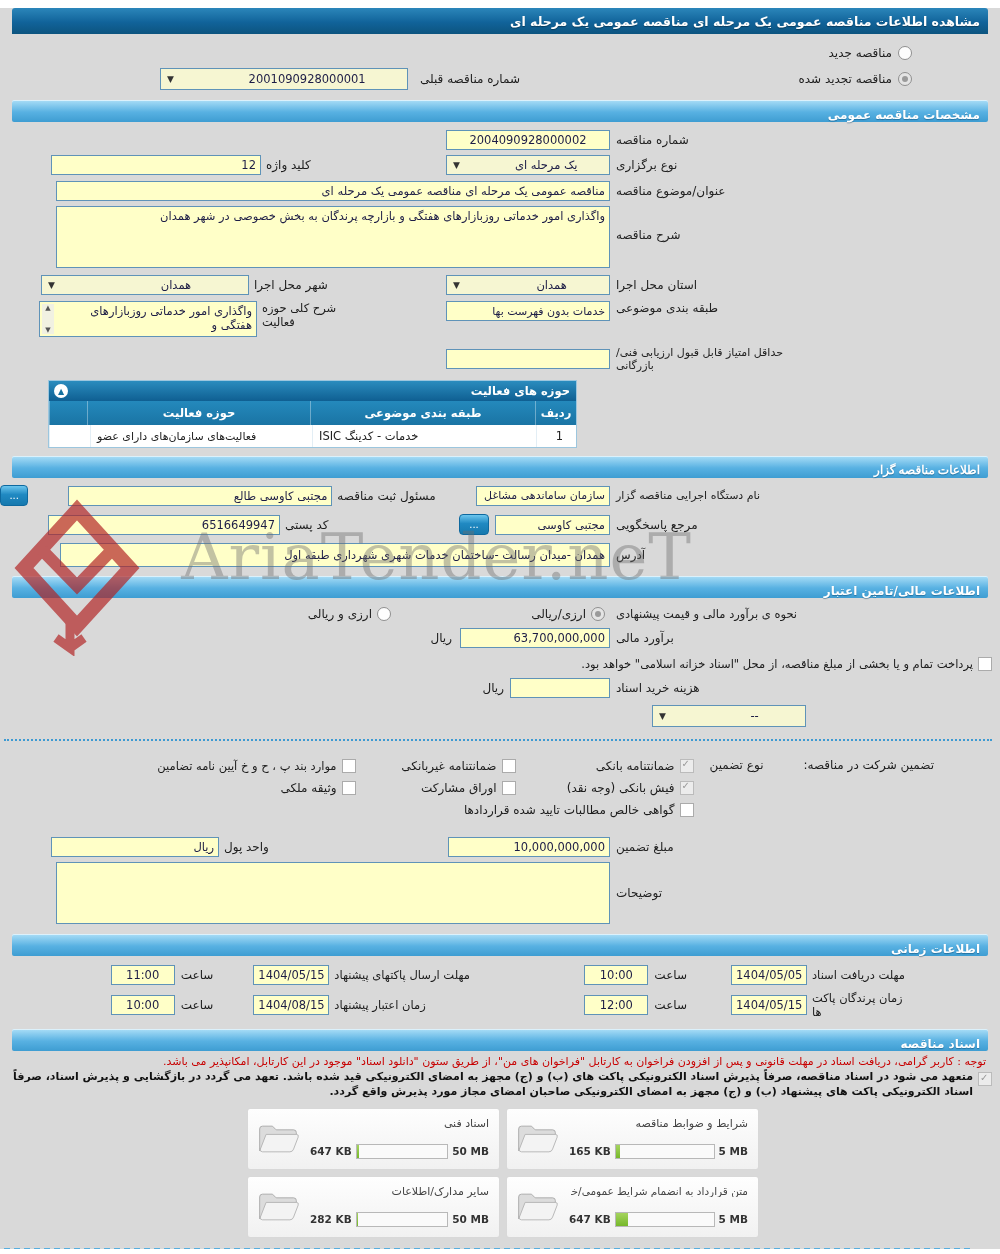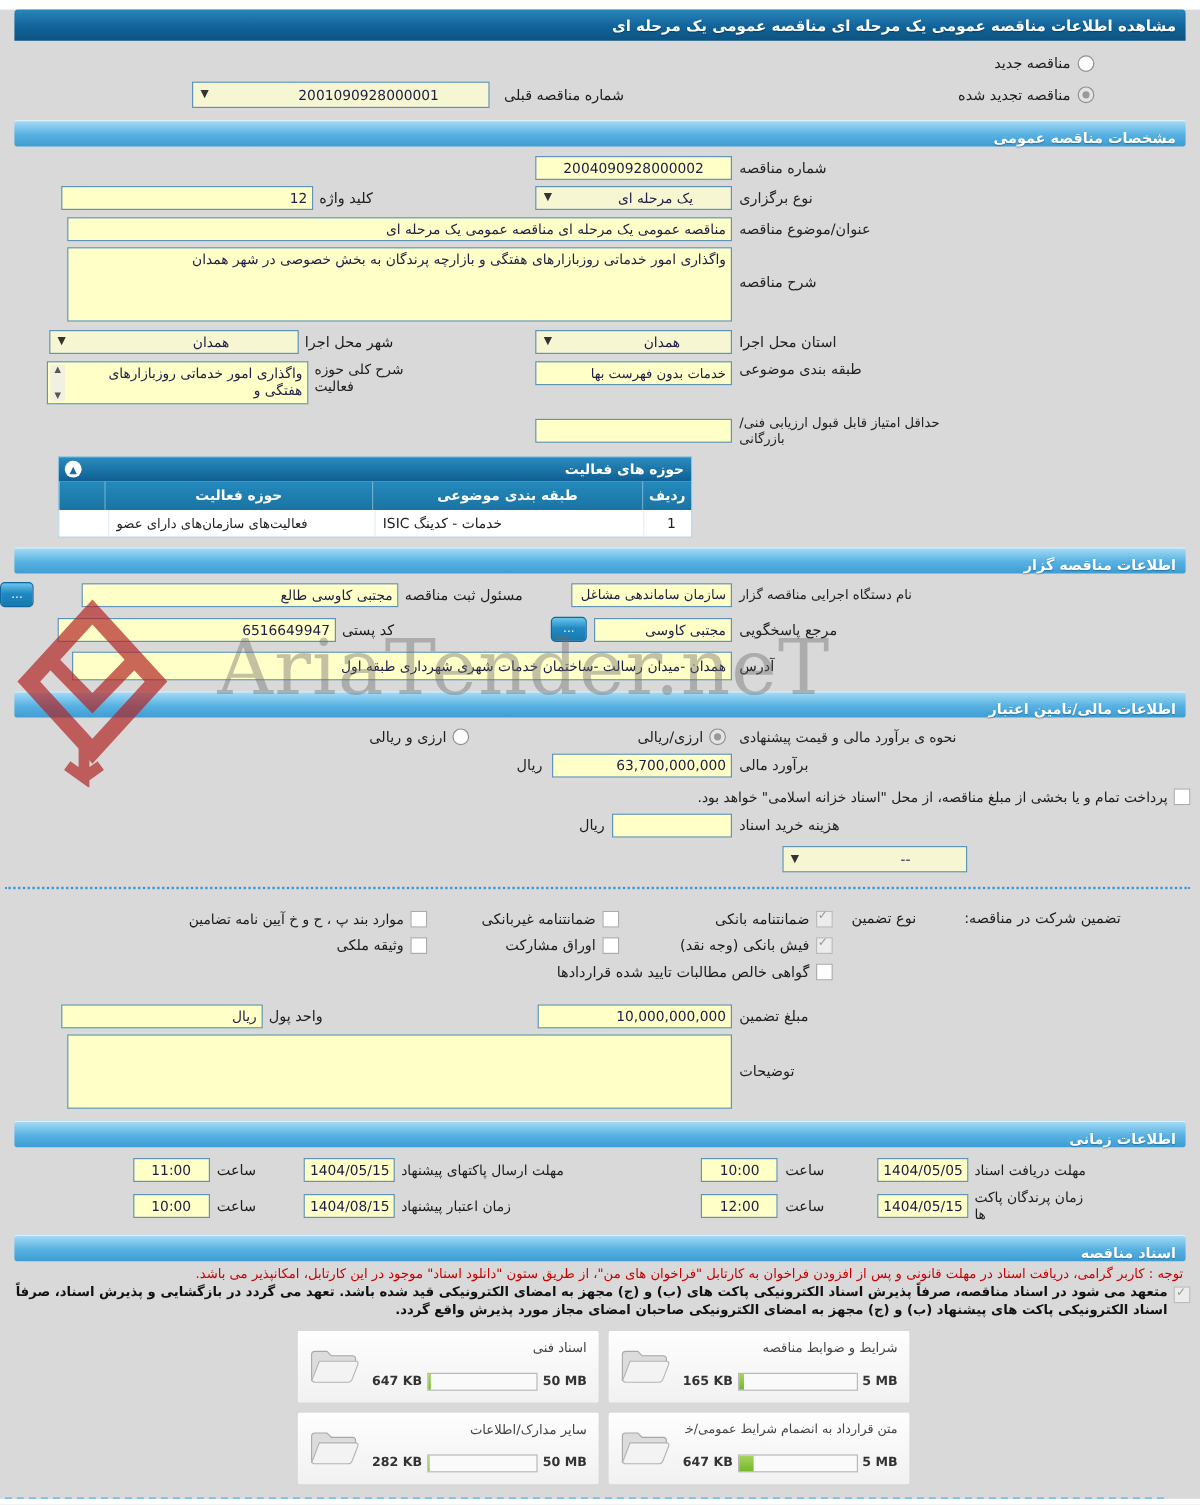--- a/index.html
+++ b/index.html
@@ -185,21 +185,21 @@
       <div class="c-blank"></div>
     </div>
     <div class="bdy">
       <div class="c-rad">1</div>
       <div class="c-cat">خدمات - کدینگ ISIC</div>
       <div class="c-act" style="font-size:11px;">فعالیت‌های سازمان‌های دارای عضو</div>
       <div class="c-blank"></div>
     </div>
   </div>
 
-  <div class="secbar" style="margin-top:8px;">
+  <div class="secbar" style="margin-top:8px;font-family:Liberation Serif, serif;">
     <span class="t">اطلاعات مناقصه گزار</span>
   </div>
 
   <div class="row" style="margin:7px 194px 0 0;">
     <span class="lbl sm">نام دستگاه اجرایی مناقصه گزار</span>
     <span class="inp" style="width:124px;font-size:11px;">
         <span>سازمان ساماندهی مشاغل</span>
       </span>
     <span style="margin-right:24px;width:122px;text-align:left;padding-left:5px;">مسئول ثبت مناقصه</span>
     <span class="inp" style="width:232px;padding-left:26px;">

